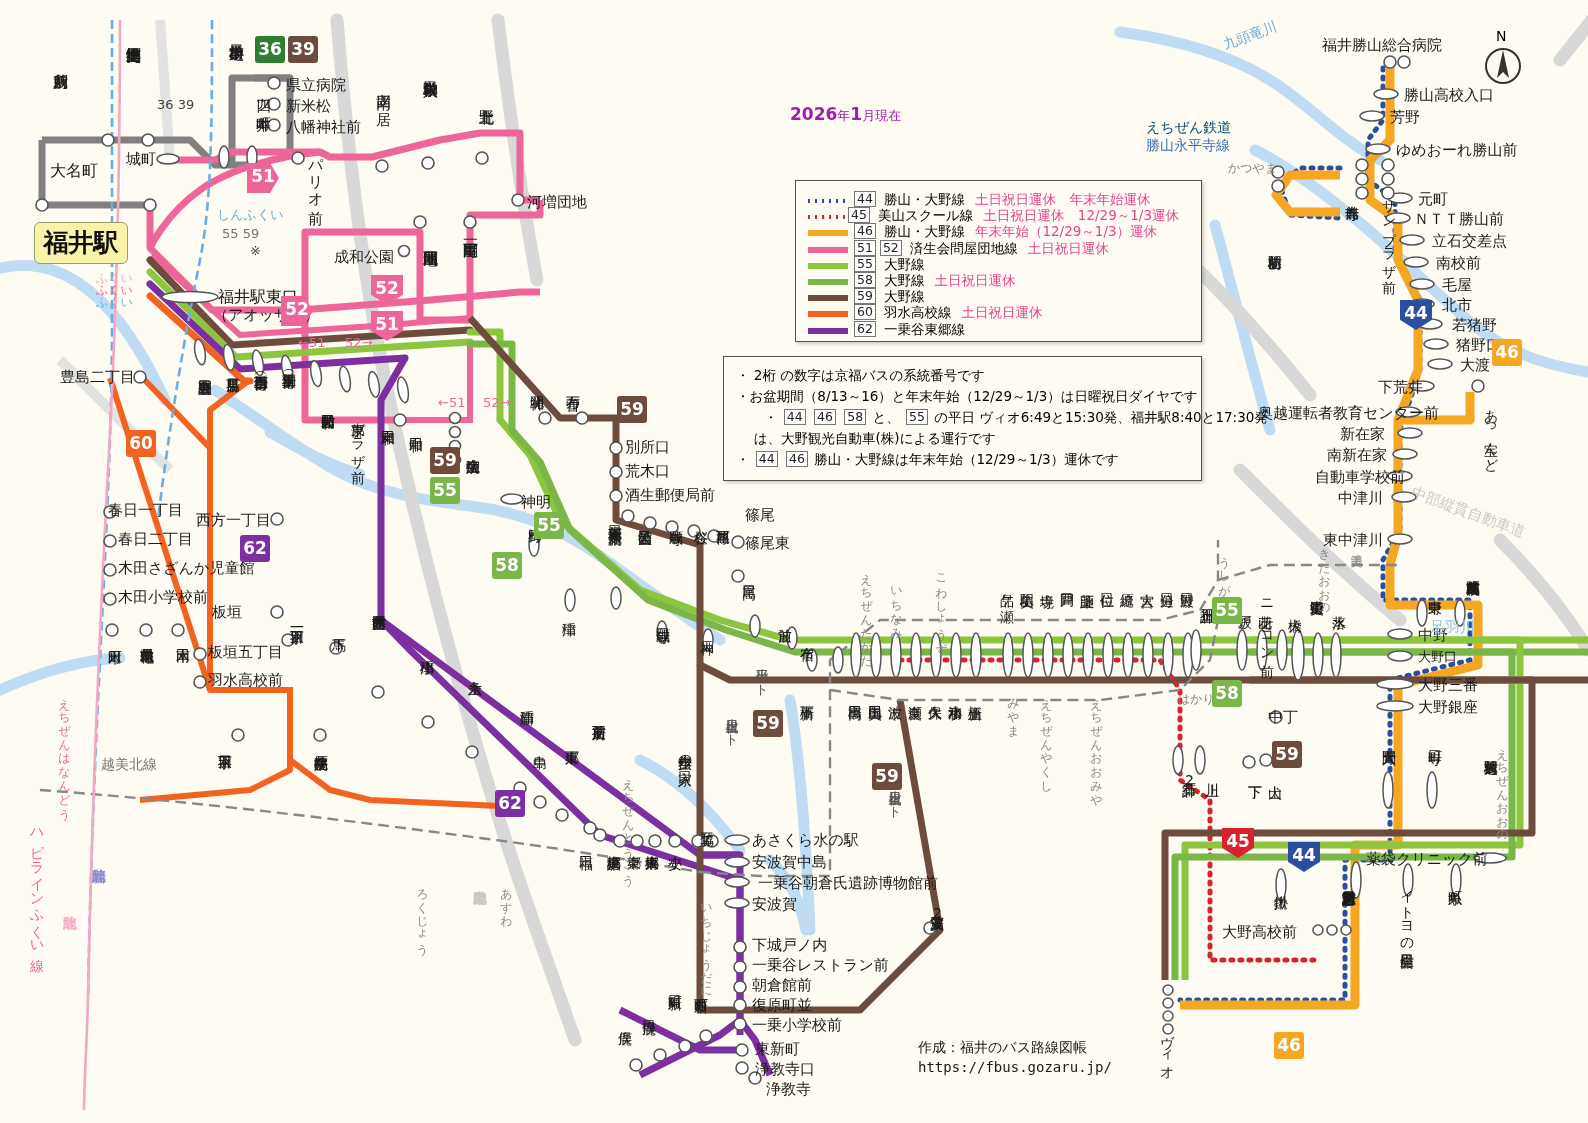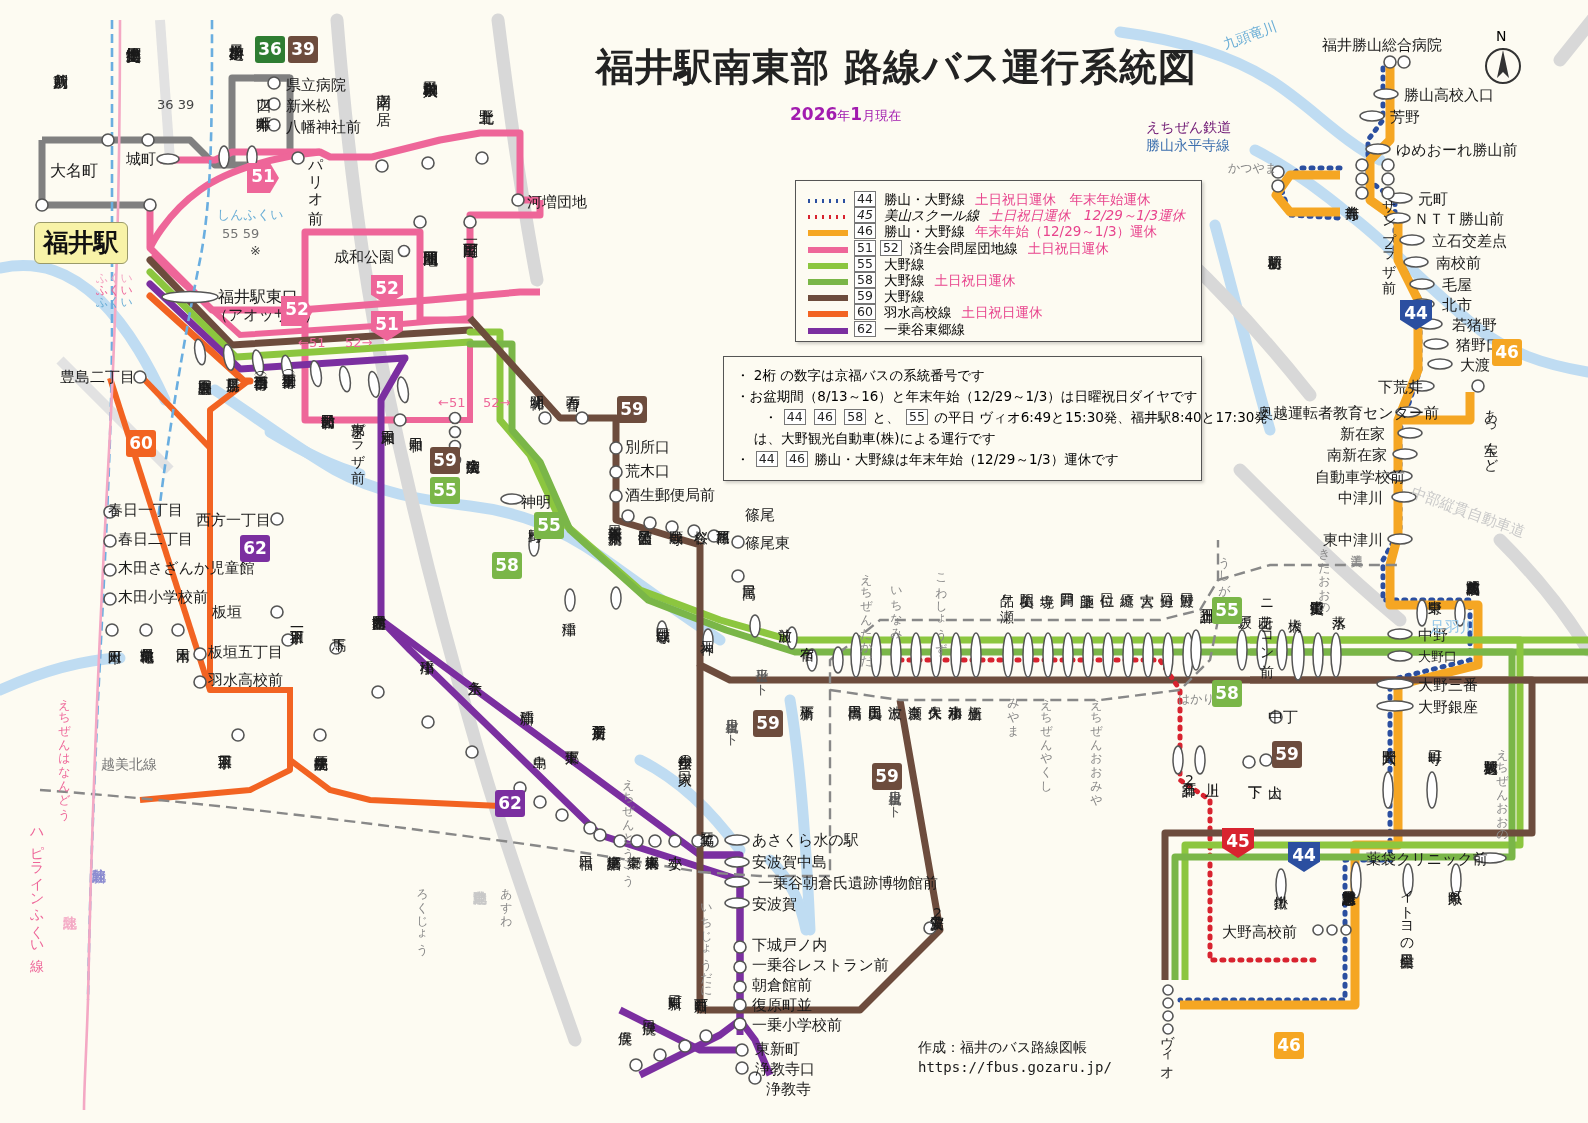--- a/index.html
+++ b/index.html
@@ -399,36 +399,35 @@
       <circle cx="1388" cy="179" r="6" fill="#fff" stroke="#555" stroke-width="1.6"></circle>
       <circle cx="1388" cy="193" r="6" fill="#fff" stroke="#555" stroke-width="1.6"></circle>
       <ellipse cx="1408" cy="412" rx="12" ry="5" fill="#fff" stroke="#555" stroke-width="1.5"></ellipse>
       <ellipse cx="1410" cy="433" rx="12" ry="5" fill="#fff" stroke="#555" stroke-width="1.5"></ellipse>
       <ellipse cx="1405" cy="454" rx="12" ry="5" fill="#fff" stroke="#555" stroke-width="1.5"></ellipse>
       <ellipse cx="1400" cy="476" rx="12" ry="5" fill="#fff" stroke="#555" stroke-width="1.5"></ellipse>
       <ellipse cx="1404" cy="497" rx="12" ry="5" fill="#fff" stroke="#555" stroke-width="1.5"></ellipse>
       <ellipse cx="1400" cy="539" rx="12" ry="5" fill="#fff" stroke="#555" stroke-width="1.5"></ellipse>
     </svg>
 
-<div class="title">福井駅南東部 路線バス運行系統図</div>
 <div class="subtitle">
   <span>2026</span><span class="s">年</span><span>1</span><span class="s">月現在</span>
 </div>
 
 
 <div class="box" id="legendbox">
   <div id="legend-rows">
         <svg width="44" height="12" style="position: absolute; left: 10px; top: 14px;">
           <line x1="2" y1="6" x2="42" y2="6" stroke="#2b4fa0" stroke-width="4" stroke-dasharray="2 5"></line>
         </svg>
         <div class="lg" style="left: 56px; top: 10px;"><span class="rn">44</span><span style="margin-left:6px">勝山・大野線</span><span class="red" style="margin-left:10px">土日祝日運休　年末年始運休</span></div>
         <svg width="44" height="12" style="position: absolute; left: 10px; top: 30.2px;">
           <line x1="2" y1="6" x2="42" y2="6" stroke="#d8232f" stroke-width="4" stroke-dasharray="2 5"></line>
         </svg>
-        <div class="lg" style="left: 56px; top: 26.2px; font-style: italic;"><span class="rn">45</span><span style="margin-left:6px">美山スクール線</span><span class="red" style="margin-left:10px">土日祝日運休　12/29～1/3運休</span></div>
+        <div class="lg" style="left: 50px; top: 26.2px;"><span class="rn">45</span><span style="margin-left:6px">美山スクール線</span><span class="red" style="margin-left:10px">土日祝日運休　12/29～1/3運休</span></div>
         <svg width="44" height="12" style="position: absolute; left: 10px; top: 46.4px;">
           <line x1="2" y1="6" x2="42" y2="6" stroke="#f5a623" stroke-width="6"></line>
         </svg>
         <div class="lg" style="left: 56px; top: 42.4px;"><span class="rn">46</span><span style="margin-left:6px">勝山・大野線</span><span class="red" style="margin-left:10px">年末年始（12/29～1/3）運休</span></div>
         <svg width="44" height="12" style="position: absolute; left: 10px; top: 62.6px;">
           <line x1="2" y1="6" x2="42" y2="6" stroke="#ee6699" stroke-width="6"></line>
         </svg>
         <div class="lg" style="left: 56px; top: 58.6px;"><span class="rn">51</span><span class="rn">52</span><span style="margin-left:6px">済生会問屋団地線</span><span class="red" style="margin-left:10px">土日祝日運休</span></div>
         <svg width="44" height="12" style="position: absolute; left: 10px; top: 78.8px;">
           <line x1="2" y1="6" x2="42" y2="6" stroke="#8cc63f" stroke-width="6"></line>
@@ -639,21 +638,21 @@
       <div class="lbl vert" style="left: 1268px; top: 245px; font-size: 14px;">勝山駅前</div>
       <div class="lbl vert" style="left: 1345px; top: 195px; font-size: 14px;">尊光寺前</div>
       <div class="lbl vert" style="left: 1382px; top: 190px; font-size: 14px;">サンプラザ前</div>
       <div class="lbl" style="left: 1258px; top: 406px; font-size: 15px;">奥越運転者教育センター前</div>
       <div class="lbl" style="left: 1340px; top: 427px; font-size: 15px;">新在家</div>
       <div class="lbl" style="left: 1327px; top: 448px; font-size: 15px;">南新在家</div>
       <div class="lbl" style="left: 1315px; top: 470px; font-size: 15px;">自動車学校前</div>
       <div class="lbl" style="left: 1338px; top: 491px; font-size: 15px;">中津川</div>
       <div class="lbl" style="left: 1323px; top: 533px; font-size: 15px;">東中津川</div>
       <div class="lbl" style="left: 1222px; top: 28px; font-size: 14px; color: rgb(106, 174, 214); transform: rotate(-20deg);">九頭竜川</div>
-      <div class="lbl" style="left: 1146px; top: 120px; font-size: 14px; color: #701a75;">えちぜん鉄道</div>
+      <div class="lbl" style="left: 1146px; top: 120px; font-size: 14px; color: #0c4a6e;">えちぜん鉄道</div>
       <div class="lbl" style="left: 1146px; top: 138px; font-size: 14px; color: rgb(60, 111, 174);">勝山永平寺線</div>
       <div class="lbl" style="left: 1430px; top: 620px; font-size: 15px; color: rgb(143, 196, 232);">足羽川</div>
       <div class="lbl" style="left: 101px; top: 757px; font-size: 14px; color: rgb(119, 119, 119);">越美北線</div>
       <div class="lbl vert" style="left: 92px; top: 858px; font-size: 14px; color: rgb(139, 139, 208);">北陸新幹線</div>
       <div class="lbl vert" style="left: 63px; top: 905px; font-size: 14px; color: rgb(244, 168, 196);">北陸線</div>
       <div class="lbl vert" style="left: 473px; top: 880px; font-size: 14px; color: rgb(200, 200, 200);">北陸自動車道</div>
       <div class="lbl" style="left: 1408px; top: 505px; font-size: 15px; color: rgb(200, 200, 200); transform: rotate(20deg);">中部縦貫自動車道</div>
       <div class="lbl vert" style="left: 30px; top: 820px; font-size: 14px; color: rgb(238, 102, 153);">ハピラインふくい線</div>
       <div class="lbl vert" style="left: 58px; top: 690px; font-size: 12px; color: rgb(238, 102, 153);">えちぜんはなんどう</div>
       <div class="lbl" style="left: 217px; top: 208px; font-size: 13px; color: rgb(106, 174, 214);">しんふくい</div>

